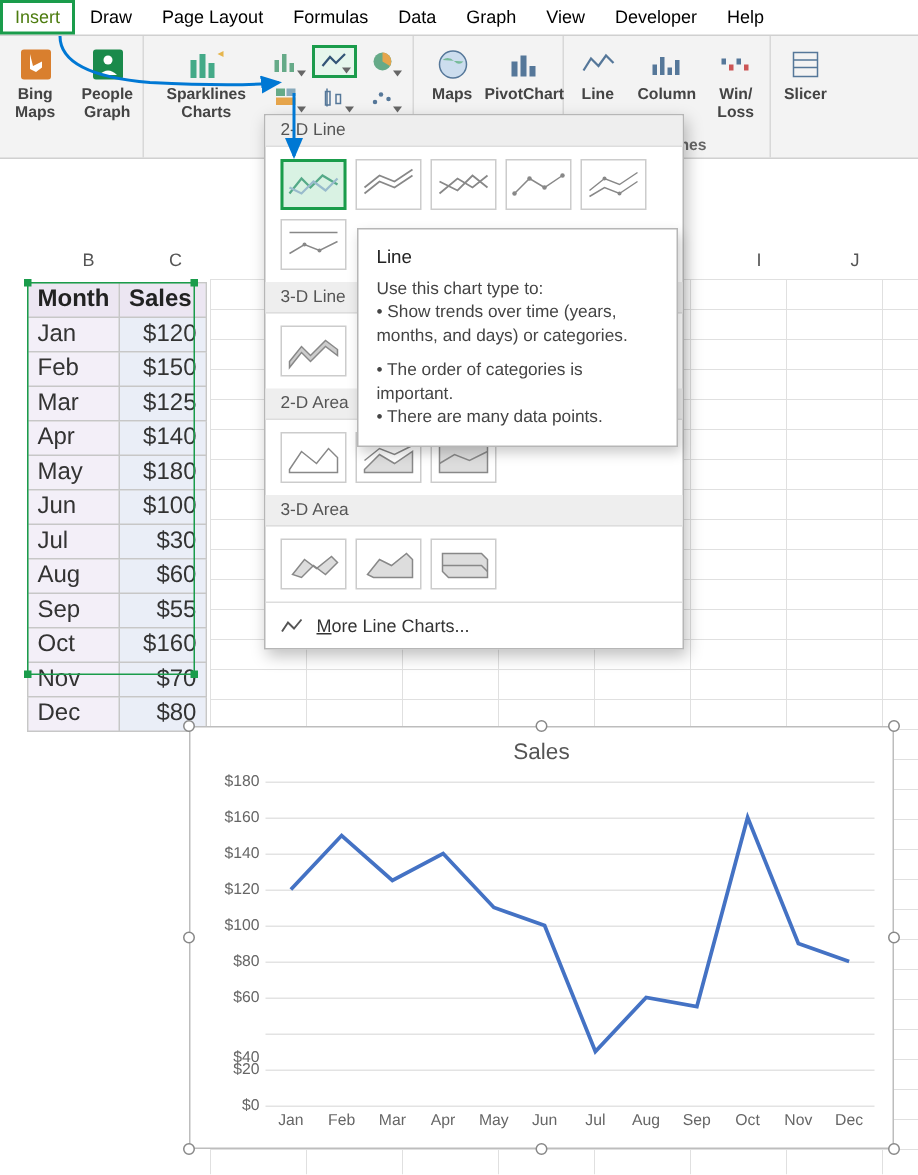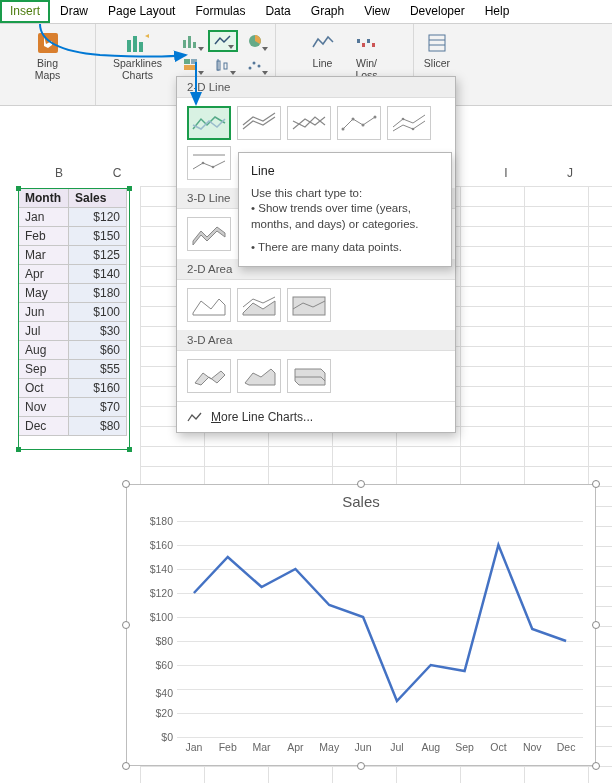--- a/index.html
+++ b/index.html
@@ -33,20 +33,21 @@
     font-weight: 500;
     padding: 2px 8px 0 8px;
   }
   
   .ribbon {
     height: 82px;
     background: #f3f3f3;
     border-bottom: 1px solid #d0d0d0;
     display: flex;
     position: relative;
+    font-weight: bold;
   }
   .group {
     border-right: 1px solid #d8d8d8;
     display: flex;
     flex-direction: column;
     align-items: center;
     justify-content: space-between;
     padding: 4px 4px 2px 4px;
   }
   .group-row { display: flex; gap: 2px; }
@@ -96,21 +97,21 @@
   .colhdr { position: absolute; top: 0; height: 18px; text-align: center; color: #555; font-size: 12px; }
   table.data {
     position: absolute;
     top: 82px; left: 18px;
     border-collapse: collapse;
   }
   table.data th, table.data td {
     border: 1px solid #c7c7c7;
     padding: 2px 6px;
     height: 18px;
-    font-size: 12px;
+    font-size: 16px;
     margin-left: 44px;
   }
   table.data th {
     background: #ece6f2;
     text-align: left;
     font-weight: 700;
     color: #222;
   }
   table.data td.month { background: #f3eff8; width: 50px; }
   table.data td.val { background: #eaeef7; text-align: right; width: 58px; }
@@ -231,20 +232,30 @@
     <div class="group-row">
       <div class="big-btn">
         <div class="icon-box">
           <svg width="22" height="22">
               <rect x="1" y="1" width="20" height="20" fill="#d97f2e" rx="2"></rect>
               <path d="M7 4 L7 14 L11 16 L15 13 L15 9 L9 12 Z" fill="#fff"></path>
             </svg>
         </div>
         <div class="lbl">Bing Maps</div>
       </div>
+      <div class="big-btn">
+        <div class="icon-box">
+          <svg width="22" height="22">
+              <rect x="1" y="1" width="20" height="20" fill="#1a8a4b" rx="2"></rect>
+              <circle cx="11" cy="8" r="3" fill="#fff"></circle>
+              <path d="M5 18 Q11 12 17 18 Z" fill="#fff"></path>
+            </svg>
+        </div>
+        <div class="lbl">People Graph</div>
+      </div>
     </div>
     <div class="group-label">&nbsp;</div>
   </div>
 
   <div class="group" style="width:180px">
     <div style="display:flex;gap:2px;align-items:flex-start">
       <div class="big-btn" style="width:72px">
         <div class="icon-box">
           <svg width="26" height="22">
               <rect x="2" y="8" width="4" height="12" fill="#4a8"></rect>
@@ -315,31 +326,66 @@
               <rect x="6" y="5" width="3" height="8" fill="#6a8"></rect>
               <polyline points="1,9 7,3 14,6" fill="none" stroke="#c55" stroke-width="1.2"></polyline>
             </svg>
             <span class="drop-caret"></span>
           </div>
       </div>
     </div>
     <div class="group-label">&nbsp;</div>
   </div>
 
+  <div class="group" style="width:100px">
+    <div class="group-row">
+      <div class="big-btn">
+        <div class="icon-box">
+            <svg width="22" height="22">
+              <circle cx="11" cy="11" r="9" fill="#cde" stroke="#579"></circle>
+              <path d="M4 8 Q8 5 12 9 Q15 12 18 9" fill="#7b9" stroke="none"></path>
+            </svg>
+          </div>
+        <div class="lbl">Maps</div>
+      </div>
+      <div class="big-btn">
+        <div class="icon-box">
+            <svg width="22" height="22">
+              <rect x="2" y="9" width="4" height="10" fill="#579"></rect>
+              <rect x="8" y="5" width="4" height="14" fill="#579"></rect>
+              <rect x="14" y="12" width="4" height="7" fill="#579"></rect>
+            </svg>
+          </div>
+        <div class="lbl">PivotChart</div>
+      </div>
+    </div>
+    <div class="group-label">&nbsp;</div>
+  </div>
 
 
   <div class="group" style="width:138px">
     <div class="group-row">
       <div class="big-btn" style="width:42px">
         <div class="icon-box">
             <svg width="22" height="16">
               <polyline points="1,12 6,4 11,9 16,2 21,7" fill="none" stroke="#579" stroke-width="1.5"></polyline>
             </svg>
           </div>
         <div class="lbl">Line</div>
+      </div>
+      <div class="big-btn" style="width:46px">
+        <div class="icon-box">
+            <svg width="22" height="16">
+              <rect x="1" y="8" width="3" height="7" fill="#579"></rect>
+              <rect x="6" y="3" width="3" height="12" fill="#579"></rect>
+              <rect x="11" y="10" width="3" height="5" fill="#579"></rect>
+              <rect x="16" y="5" width="3" height="10" fill="#579"></rect>
+            </svg>
+          </div>
+        <div class="lbl">Column</div>
       </div>
       <div class="big-btn" style="width:42px">
         <div class="icon-box">
             <svg width="22" height="16">
               <rect x="1" y="4" width="3" height="4" fill="#579"></rect>
               <rect x="6" y="8" width="3" height="4" fill="#c55"></rect>
               <rect x="11" y="4" width="3" height="4" fill="#579"></rect>
               <rect x="16" y="8" width="3" height="4" fill="#c55"></rect>
             </svg>
           </div>
@@ -541,40 +587,41 @@
       </svg>
     <span><span class="u">M</span>ore Line Charts...</span>
   </div>
 </div>
 
 <div class="tooltip">
   <div class="tt-title">Line</div>
   <div>Use this chart type to:</div>
   <div>• Show trends over time (years, months, and days) or categories.</div>
   <div style="height:8px"></div>
+  <div>• The order of categories is important.</div>
   <div>• There are many data points.</div>
 </div>
 
 <div class="chart-obj">
   <div class="sel-h" style="top:-5px;left:-5px"></div>
   <div class="sel-h" style="top:-5px;left:50%;margin-left:-4px"></div>
   <div class="sel-h" style="top:-5px;right:-5px"></div>
   <div class="sel-h" style="top:50%;left:-5px;margin-top:-4px"></div>
   <div class="sel-h" style="top:50%;right:-5px;margin-top:-4px"></div>
   <div class="sel-h" style="bottom:-5px;left:-5px"></div>
   <div class="sel-h" style="bottom:-5px;left:50%;margin-left:-4px"></div>
   <div class="sel-h" style="bottom:-5px;right:-5px"></div>
   <div class="chart-title">Sales</div>
   <div class="plot" id="plot">
       <div class="gridline" style="top: 216px;"></div>
       <div class="ylab" style="top: 216px;">$0</div>
       <div class="gridline" style="top: 192px;"></div>
       <div class="ylab" style="top: 192px;">$20</div>
       <div class="gridline" style="top: 168px;"></div>
-      <div class="ylab" style="top: 172px;">$40</div>
+      <div class="ylab" style="top: 184px;">$40</div>
       <div class="gridline" style="top: 144px;"></div>
       <div class="ylab" style="top: 144px;">$60</div>
       <div class="gridline" style="top: 120px;"></div>
       <div class="ylab" style="top: 120px;">$80</div>
       <div class="gridline" style="top: 96px;"></div>
       <div class="ylab" style="top: 96px;">$100</div>
       <div class="gridline" style="top: 72px;"></div>
       <div class="ylab" style="top: 72px;">$120</div>
       <div class="gridline" style="top: 48px;"></div>
       <div class="ylab" style="top: 48px;">$140</div>

